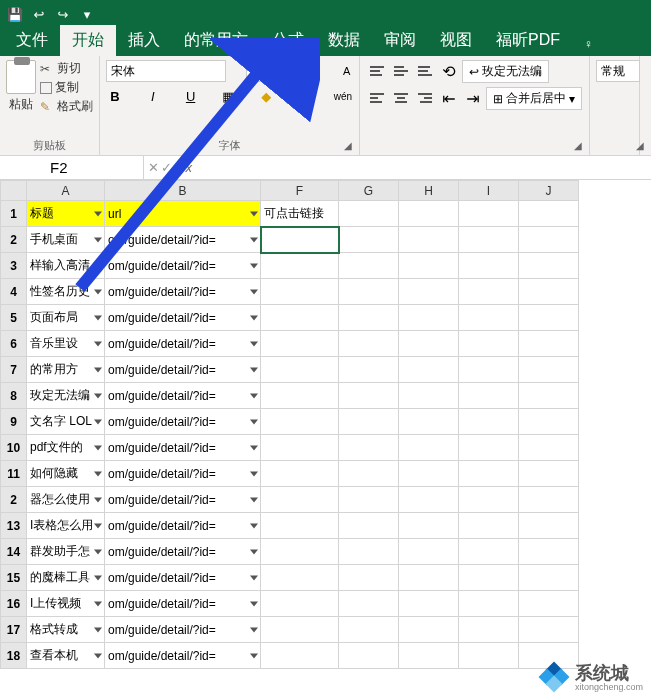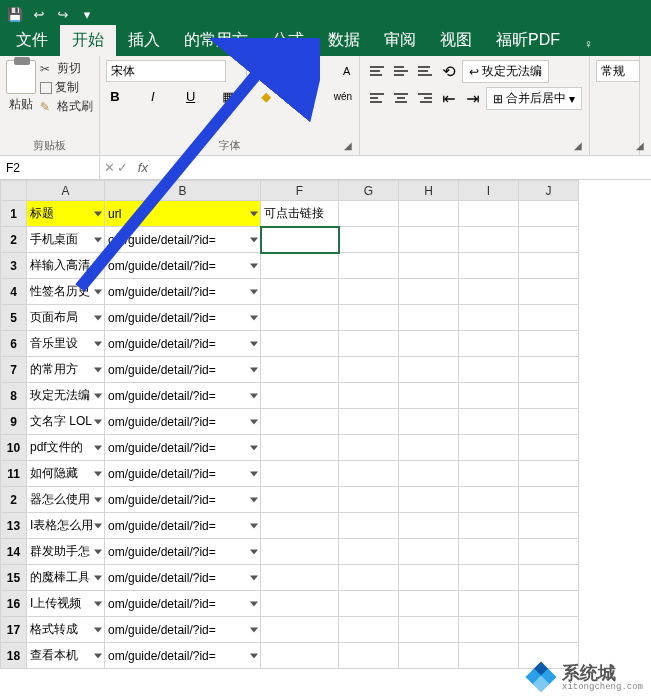--- a/index.html
+++ b/index.html
@@ -37,21 +37,21 @@
 .underline{text-decoration:underline;}
 .align{width:230px;}
 .align .row{display:flex;gap:2px;align-items:center;margin-bottom:4px;}
 .align .btn{width:22px;height:20px;display:inline-flex;align-items:center;justify-content:center;cursor:pointer;}
 .align .wrap{font-size:12px;border:1px solid #ccc;padding:2px 6px;background:#fff;display:flex;align-items:center;gap:3px;}
 .align .merge{font-size:12px;border:1px solid #ccc;padding:2px 6px;background:#fff;display:flex;align-items:center;gap:3px;}
 .numfmt{width:50px;}
 .numfmt .combo{font-size:12px;border:1px solid #ccc;background:#fff;padding:2px 4px;height:22px;width:44px;}
 .launcher{position:absolute;right:3px;bottom:3px;width:12px;height:12px;font-size:10px;color:#666;}
 .namebox-row{height:24px;background:#fff;border-bottom:1px solid #d4d4d4;display:flex;align-items:center;}
-.namebox{width:100px;border:none;border-right:1px solid #d4d4d4;padding:0 6px;font-size:12px;height:100%;}
+.namebox{width:100px;border:none;border-right:1px solid #d4d4d4;padding:0 6px;font-size:15px;height:100%;margin-left:44px;}
 .fx-btns{display:flex;gap:2px;padding:0 4px;align-items:center;color:#999;font-size:13px;}
 .fx{font-style:italic;color:#666;font-size:13px;padding:0 6px;}
 .formula-input{flex:1;border:none;padding:0 4px;font-size:12px;height:100%;}
 .grid-area{position:relative;height:520px;overflow:hidden;}
 table.sheet{border-collapse:collapse;table-layout:fixed;}
 table.sheet th,table.sheet td{border:1px solid #d4d4d4;font-size:12px;overflow:hidden;white-space:nowrap;}
 table.sheet thead th{background:#e6e6e6;color:#333;font-weight:normal;height:20px;text-align:center;}
 table.sheet th.corner{width:26px;background:#e6e6e6;}
 table.sheet th.rowh{width:26px;background:#e6e6e6;text-align:center;height:26px;}
 table.sheet td{height:26px;padding:0 3px;text-align:left;}
@@ -68,21 +68,21 @@
 .selcell{border:2px solid #217346 !important;}
 .arrow-overlay{position:absolute;top:38px;left:60px;pointer-events:none;z-index:50;}
 .watermark{position:absolute;right:8px;bottom:8px;display:flex;align-items:center;gap:6px;z-index:60;}
 .watermark .logo{width:30px;height:30px;position:relative;}
 .watermark .logo span{position:absolute;width:12px;height:12px;transform:rotate(45deg);}
 .watermark .logo .d1{background:#0a5caa;top:2px;left:9px;}
 .watermark .logo .d2{background:#2aa0e8;top:9px;left:2px;}
 .watermark .logo .d3{background:#2aa0e8;top:9px;left:16px;}
 .watermark .logo .d4{background:#7ec9f2;top:16px;left:9px;}
 .watermark .txt{font-size:18px;color:#555;font-weight:bold;}
-.watermark .sub{font-size:9px;color:#888;display:block;margin-top:-3px;font-family:Liberation Mono, monospace;}
+.watermark .sub{font-size:9px;color:#888;display:block;margin-top:-3px;}
 .alignlines{display:inline-block;width:14px;height:12px;}
 .alignlines span{display:block;height:2px;background:#555;margin-bottom:2px;}
 </style>
 </head>
 <body>
 
 <div class="titlebar">
   <div class="qat">
     <span>💾</span>
     <span>↩</span>

